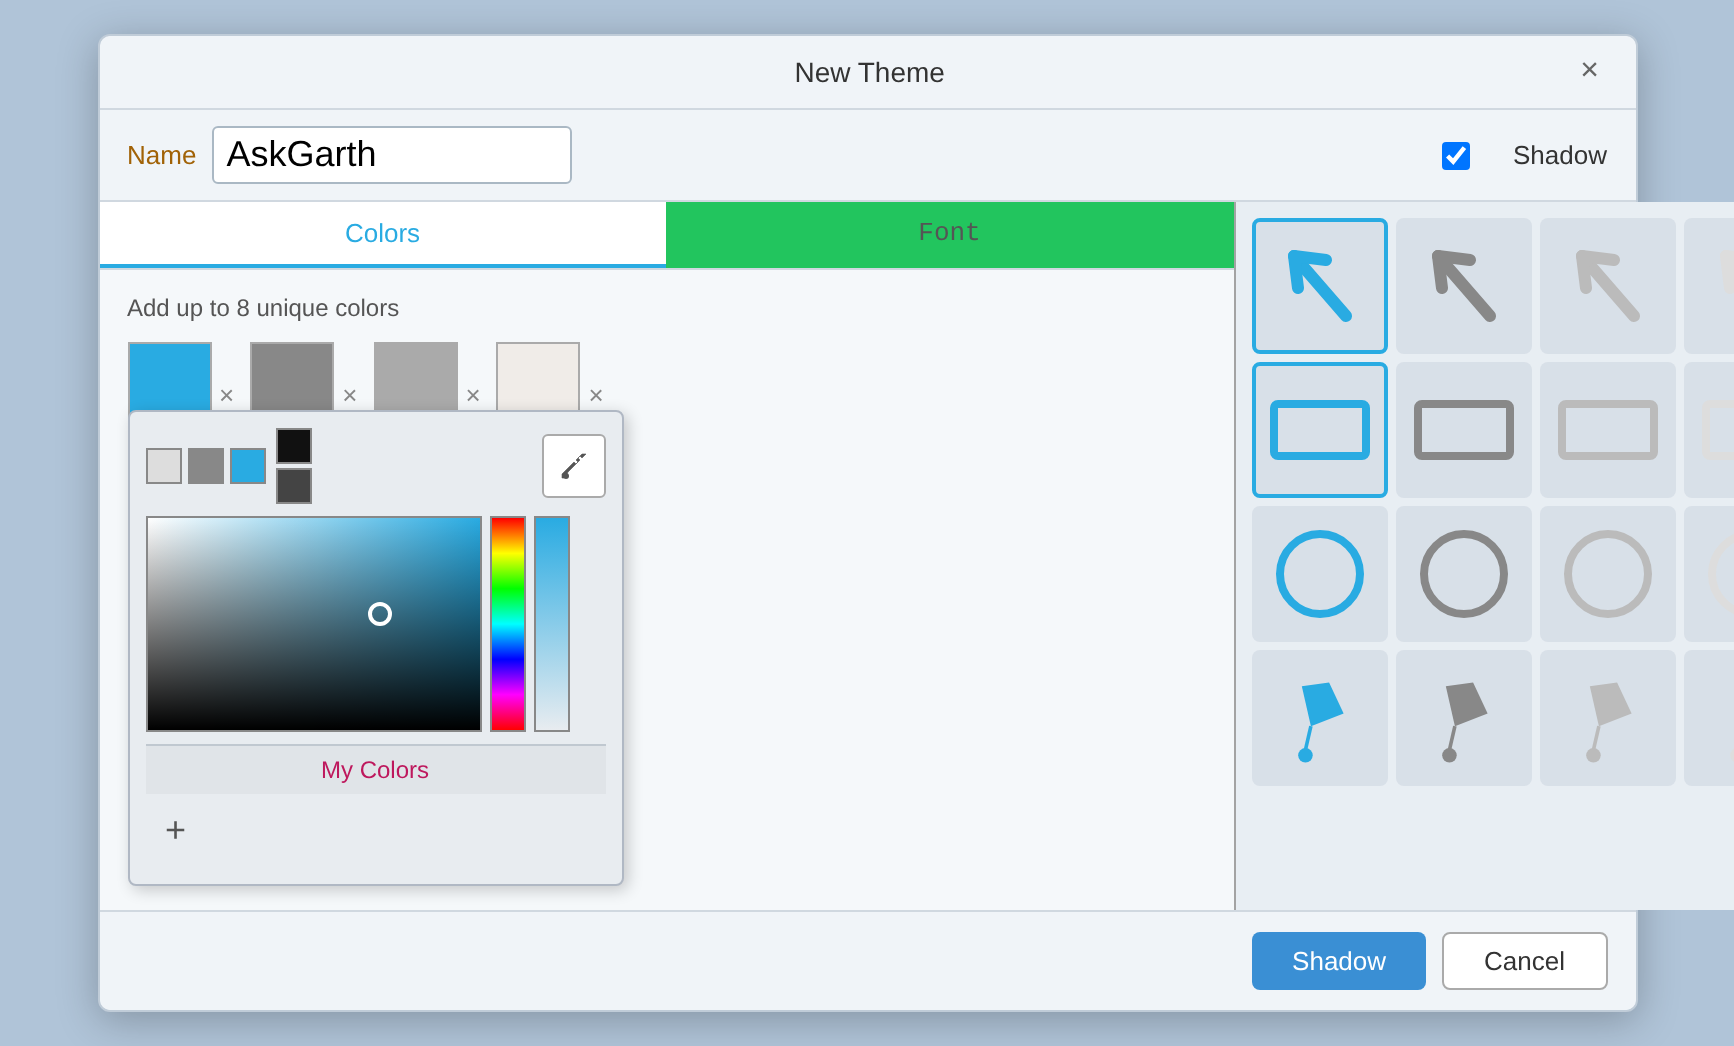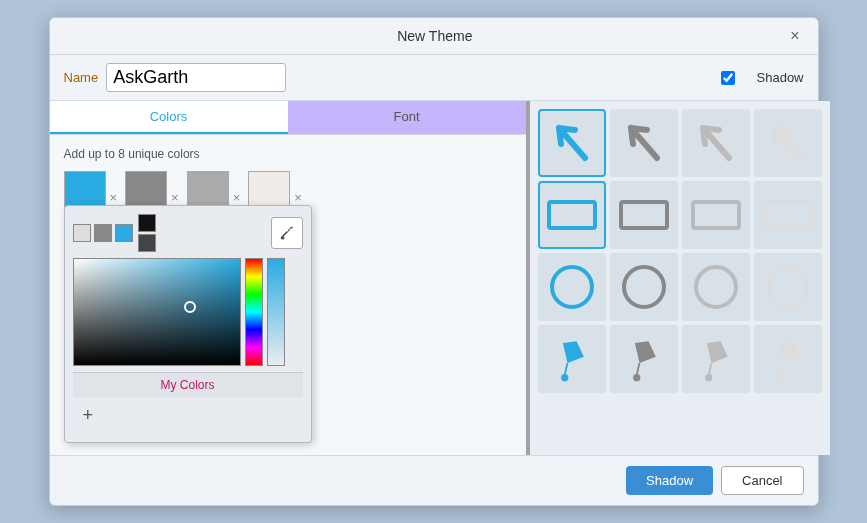--- a/index.html
+++ b/index.html
@@ -73,22 +73,22 @@
       font-size: 13px;
       color: #333;
     }
     .shadow-check input { width: 14px; height: 14px; }
 
     .dialog-body {
       display: flex;
     }
 
     .left-panel {
-      width: 480px;
-      border-right: 4px solid #a3a3a3;
+      width: 568px;
+      border-right: 1px solid #a3a3a3;
       flex-shrink: 0;
     }
 
     .tabs {
       display: flex;
       border-bottom: 1px solid #d0d8e0;
     }
     .tab {
       flex: 1;
       text-align: center;
@@ -96,21 +96,22 @@
       cursor: pointer;
       font-size: 13px;
       color: #555;
     }
     .tab.active {
       color: #29abe2;
       border-bottom: 2px solid #29abe2;
       background: #fff;
     }
     .tab:not(.active) {
-      background: #c4b5fd;
+      background: #22c55e;
+      font-family: Liberation Mono, monospace;
     }
 
     .colors-content {
       padding: 12px 14px;
       background: #f5f8fa;
       min-height: 320px;
       position: relative;
     }
     .add-colors-label {
       font-size: 12px;

